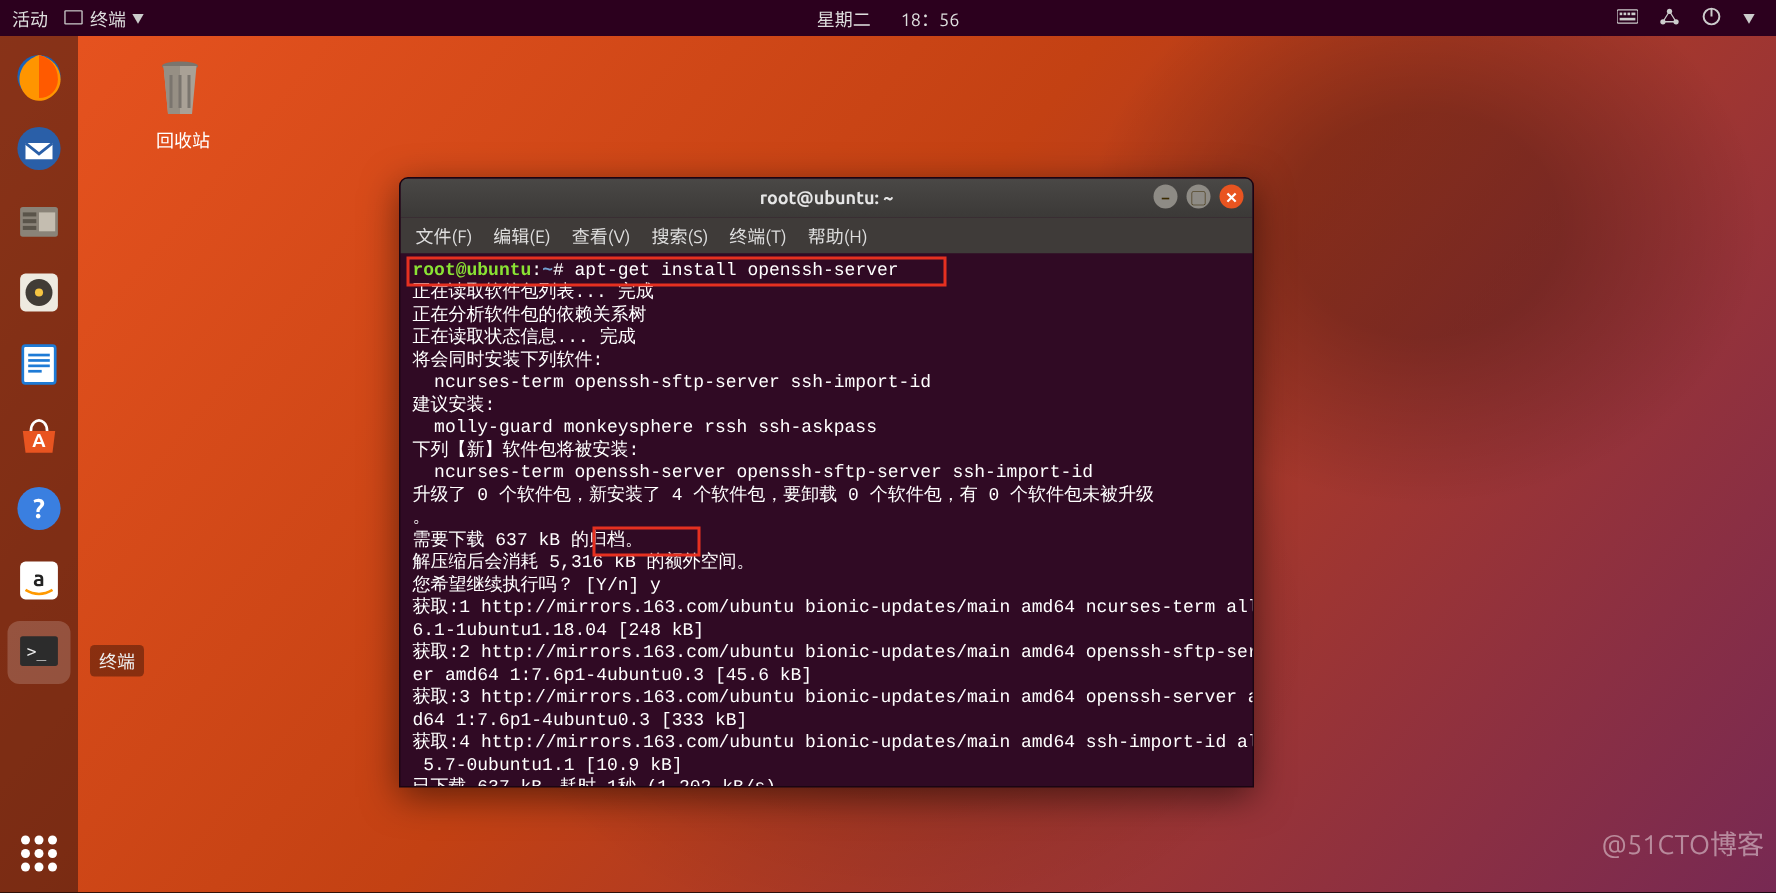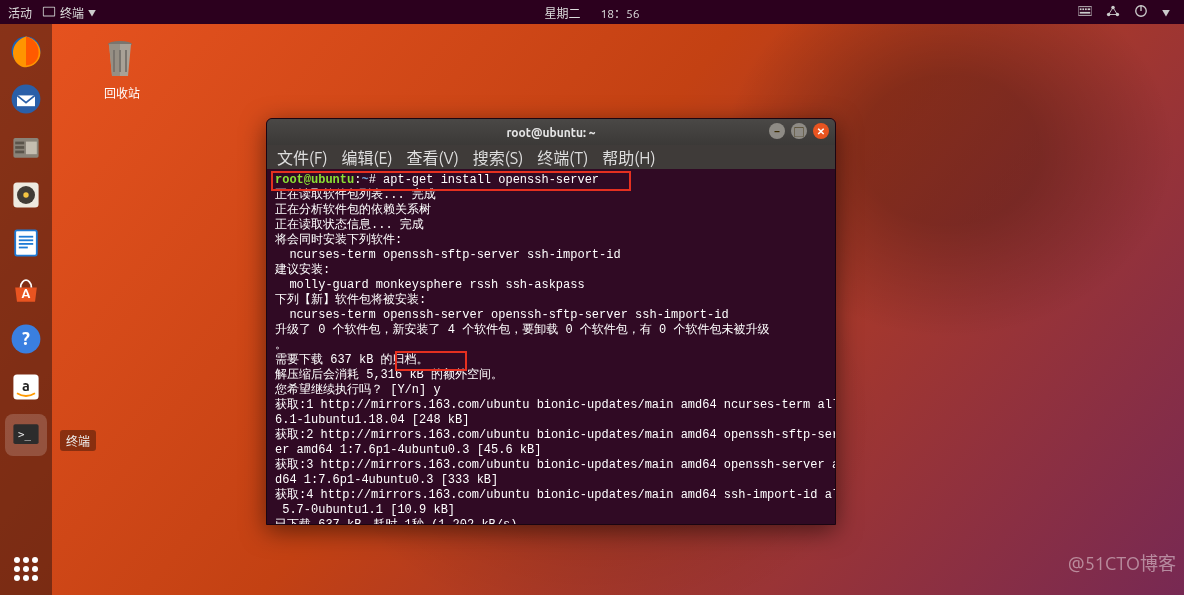--- a/index.html
+++ b/index.html
@@ -29,21 +29,21 @@
   
   .docklabel{position:absolute;left:60px;top:430px;color:#eee;font-size:12px;background:rgba(0,0,0,.35);padding:2px 6px;border-radius:3px}
   
   .termwin{position:absolute;left:266px;top:118px;width:568px;height:405px;background:#300a24;border-radius:6px 6px 0 0;box-shadow:0 6px 24px rgba(0,0,0,.5);overflow:hidden;border:1px solid #1a0512}
   .termtitle{height:26px;background:linear-gradient(#4a4846,#3b3937);display:flex;align-items:center;justify-content:center;position:relative;color:#e6e6e6;font-size:12px;font-weight:bold}
   .wbtns{position:absolute;right:6px;top:4px;display:flex;gap:6px}
   .wbtn{width:16px;height:16px;border-radius:50%;display:flex;align-items:center;justify-content:center;font-size:10px;color:#3a2a00}
   .wbtn.min{background:#8e8b85}
   .wbtn.max{background:#8e8b85}
   .wbtn.close{background:#e95420;color:#fff}
-  .termmenu{height:24px;background:#3f3b39;display:flex;align-items:center;gap:14px;padding:0 10px;color:#ddd;font-size:16px}
+  .termmenu{height:24px;background:#3f3b39;display:flex;align-items:center;gap:14px;padding:0 10px;color:#ddd;font-size:12px}
   .termbody{position:relative;padding:4px 8px 8px 8px;font-family:Liberation Mono, monospace;font-size:12px;line-height:15px;color:#fff;white-space:pre;background:#300a24}
   .prompt .u{color:#8ae234;font-weight:bold}
   .prompt .p{color:#729fcf;font-weight:bold}
   .annot{position:absolute;border:2px solid #e53020;pointer-events:none}
   .annot.a1{left:4px;top:2px;width:356px;height:16px}
   .annot.a2{left:128px;top:182px;width:68px;height:16px}
   .watermark{position:absolute;right:8px;bottom:20px;color:rgba(255,255,255,.45);font-size:18px}
 </style>
 </head>
 <body>

